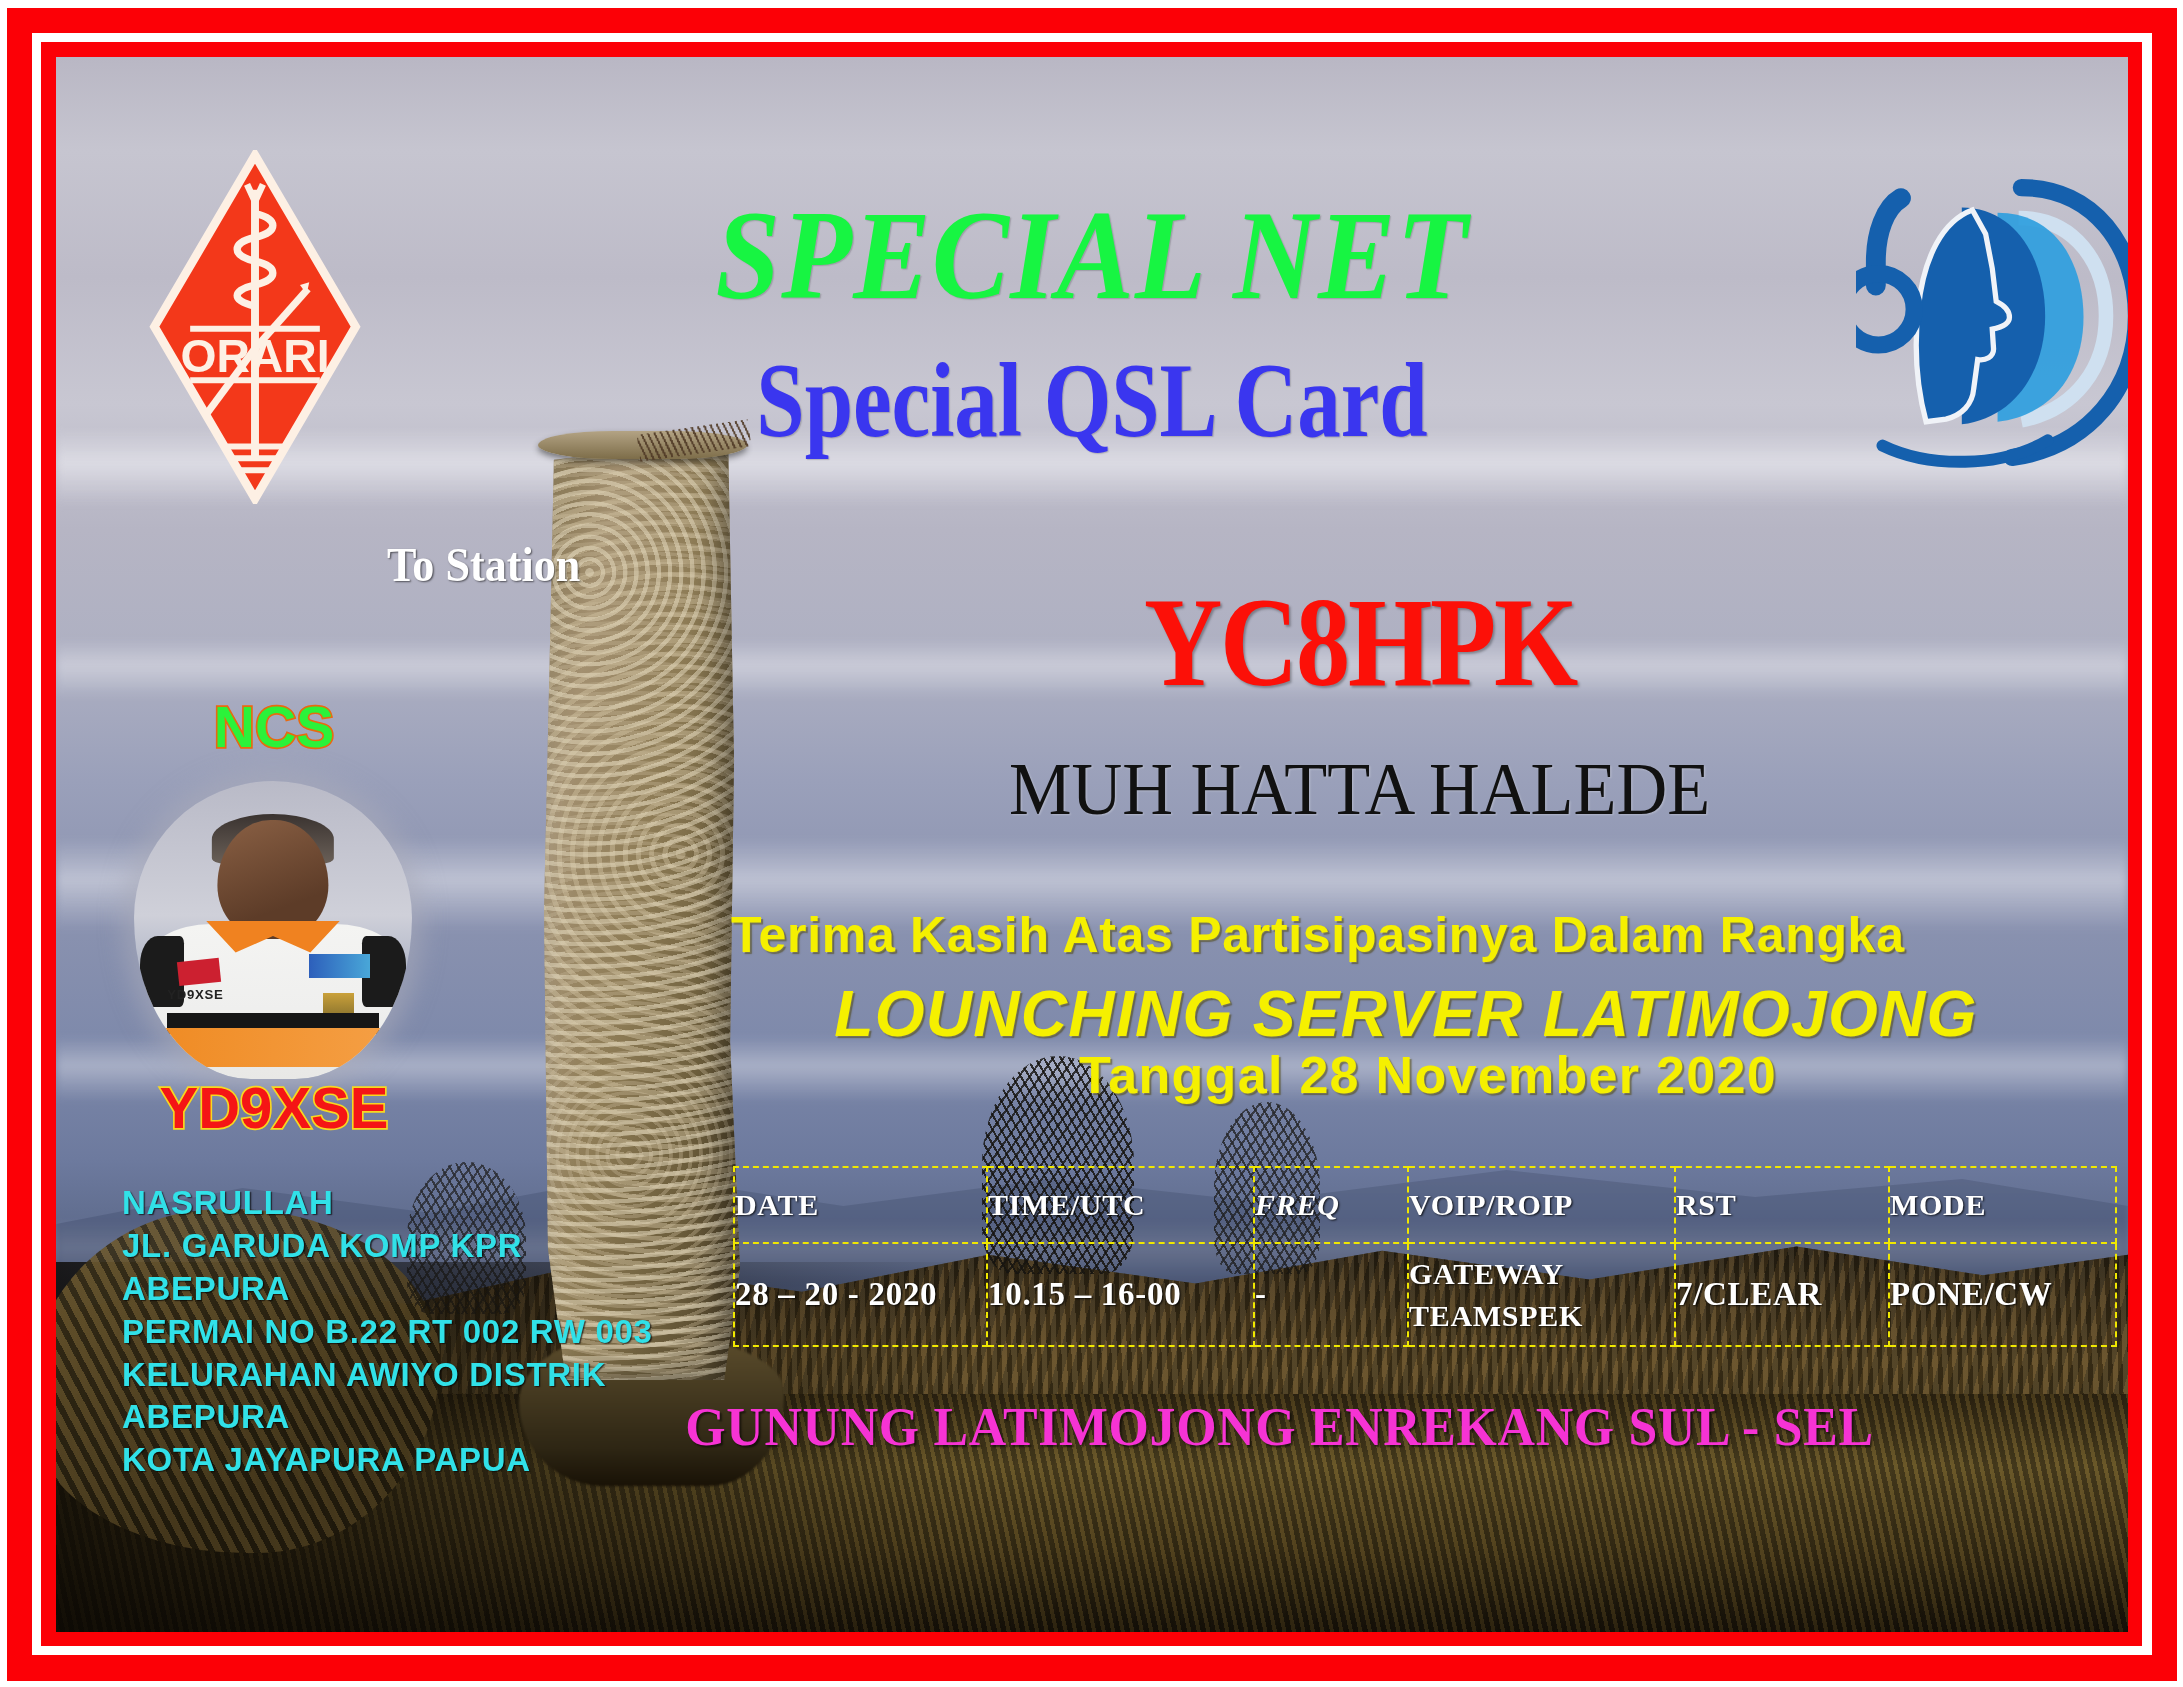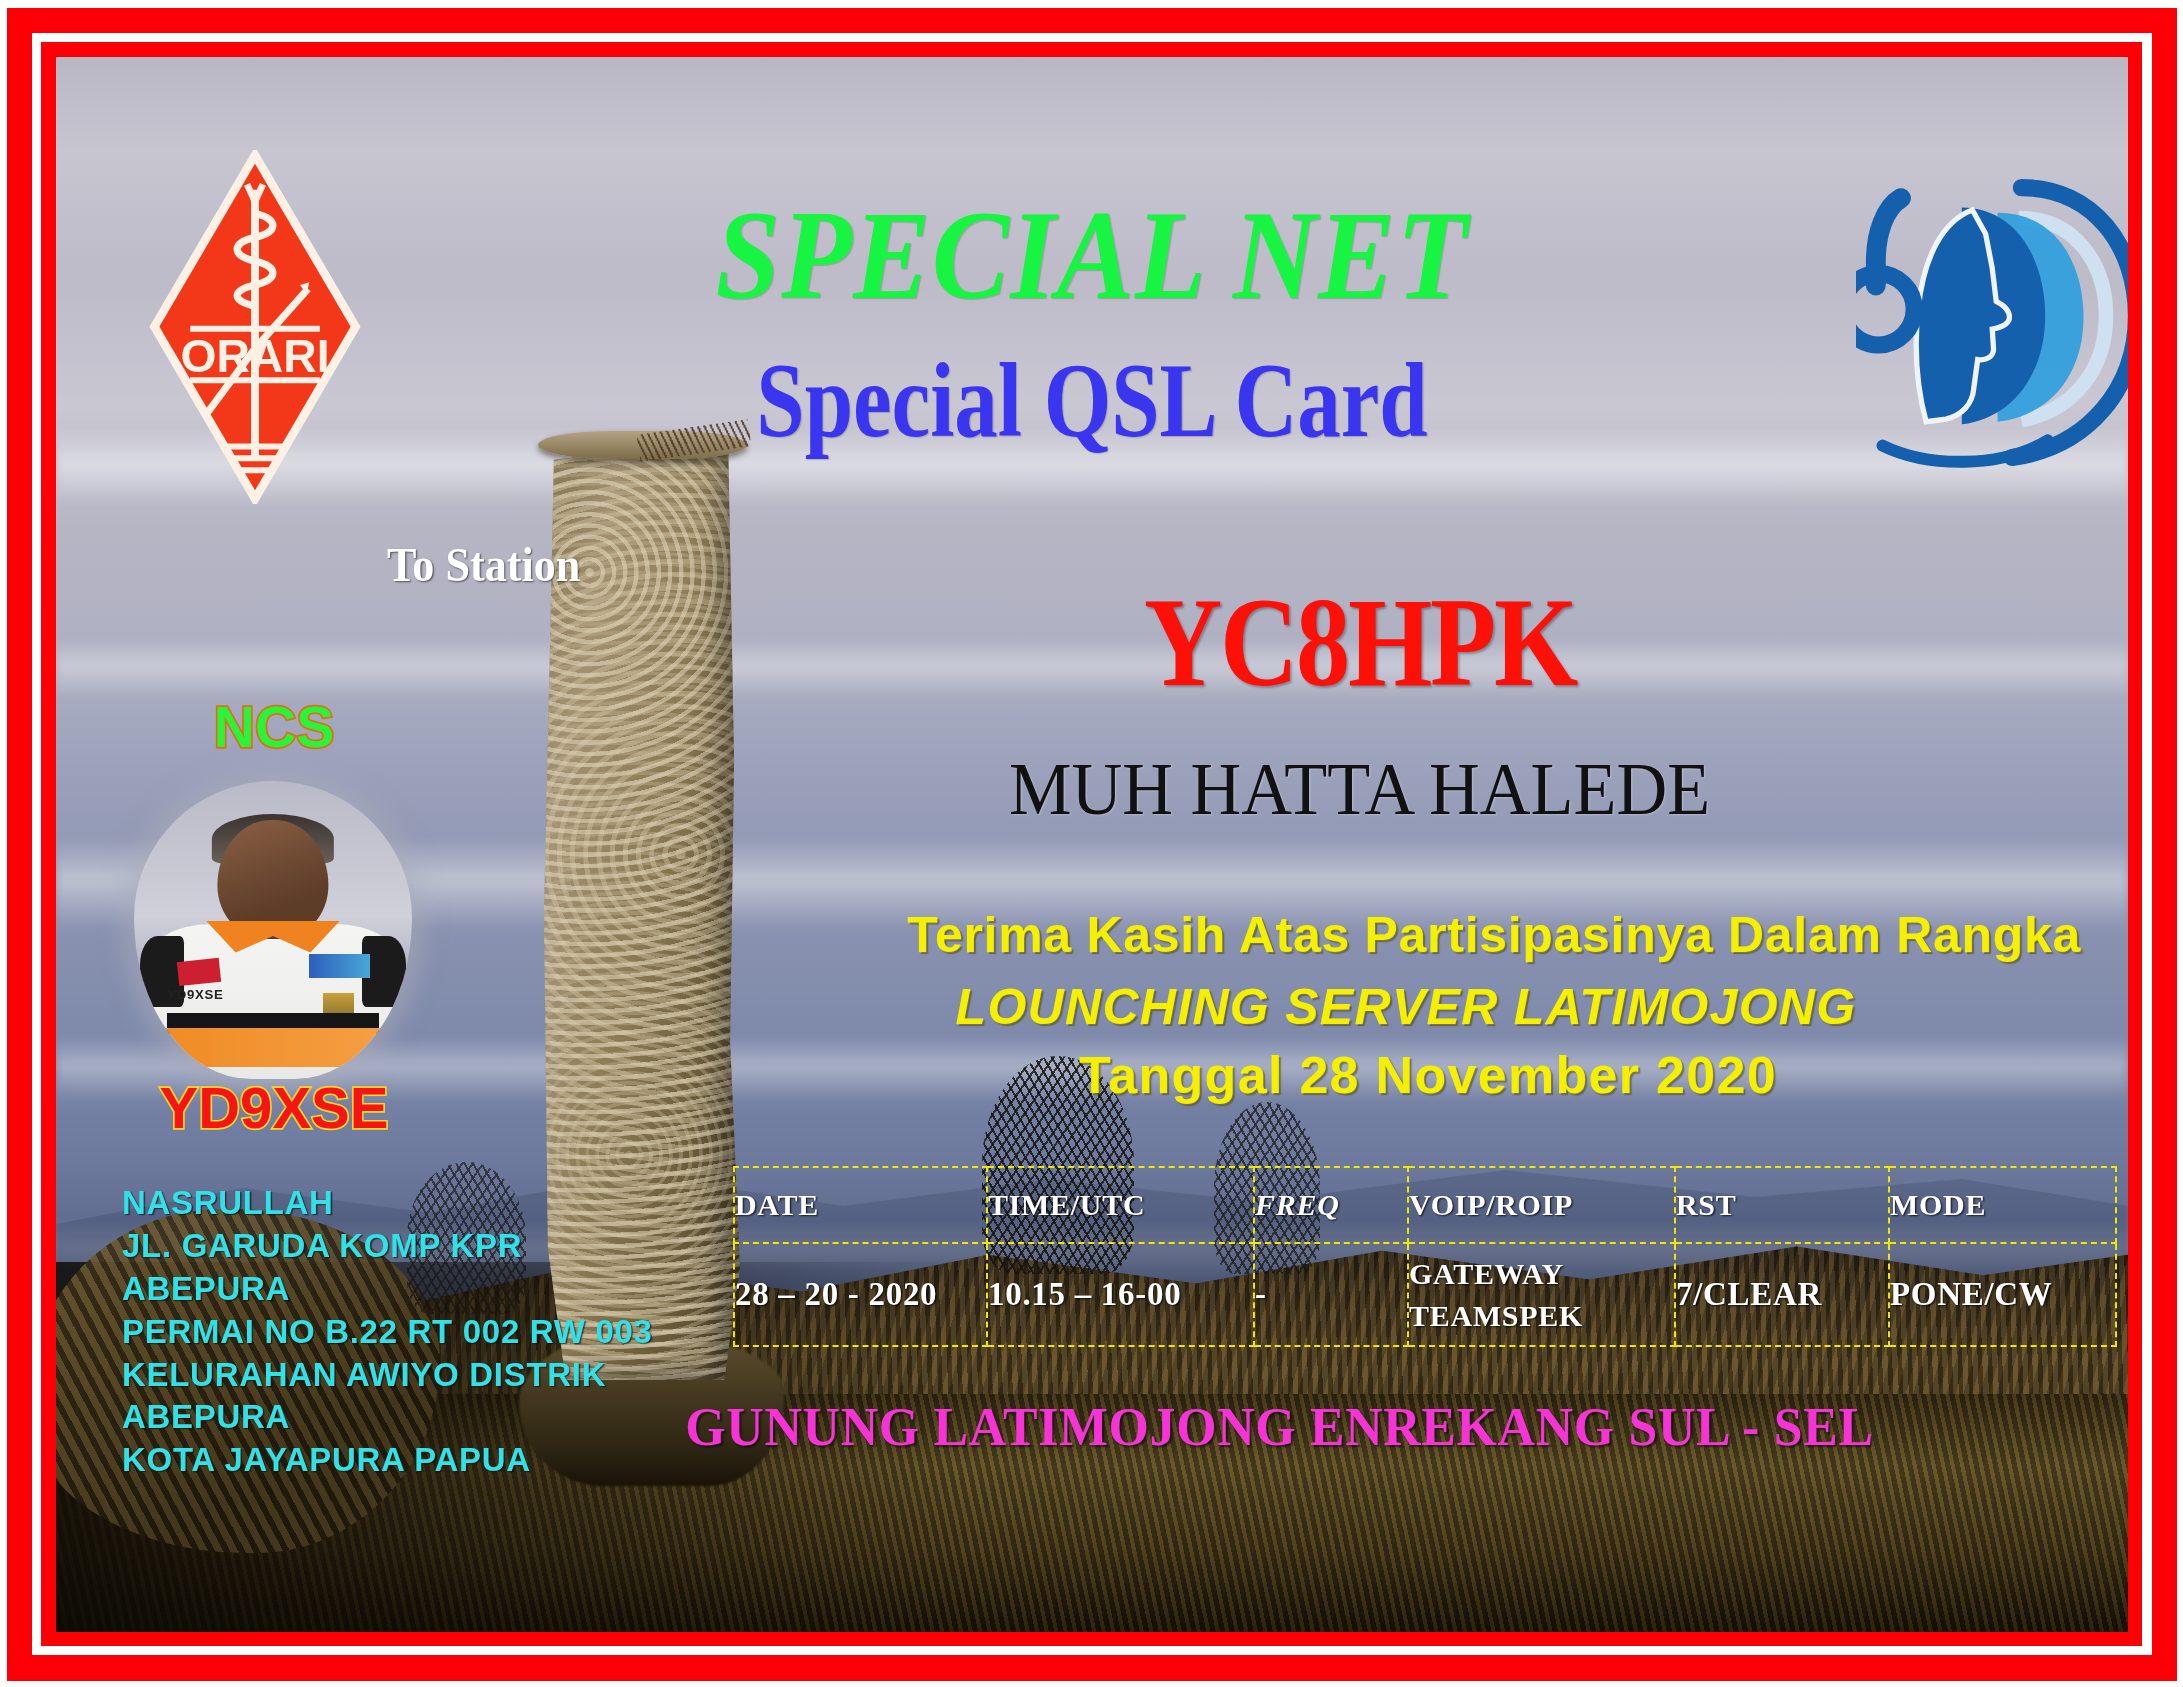--- a/index.html
+++ b/index.html
@@ -187,26 +187,26 @@
     font-size:74px; color:#111111;
     transform:scaleX(.95); transform-origin:50% 50%;
     text-shadow:1.3px 1.3px 2px rgba(255,255,255,.25);
   }
 
   .yl{
     color:#f5f000; font-family:"Liberation Sans",sans-serif; font-weight:bold;
     text-shadow:2px 2px 1.3px rgba(70,60,0,.55), 0.7px 0.7px 0 rgba(255,255,200,.35);
   }
   #thanks-line{
-    left:675px; top:853px; width:1350px; text-align:right;
+    left:675px; top:853px; width:1350px; text-align:left;
     font-size:50px; letter-spacing:0.7px;
   }
   #event-line{
     left:675px; top:925px; width:1350px; text-align:center;
-    font-size:50px; font-style:italic; letter-spacing:1.3px;
+    font-size:64px; font-style:italic; letter-spacing:1.3px;
   }
   #date-line{
     left:675px; top:992px; width:1350px; text-align:center;
     font-size:52px; letter-spacing:1.3px;margin-left:22px;
   }
 
   
   #ncs-label{
     left:79px; top:642px; width:278px; text-align:center;
     font-family:"Liberation Sans",sans-serif; font-weight:bold; font-size:57px;

